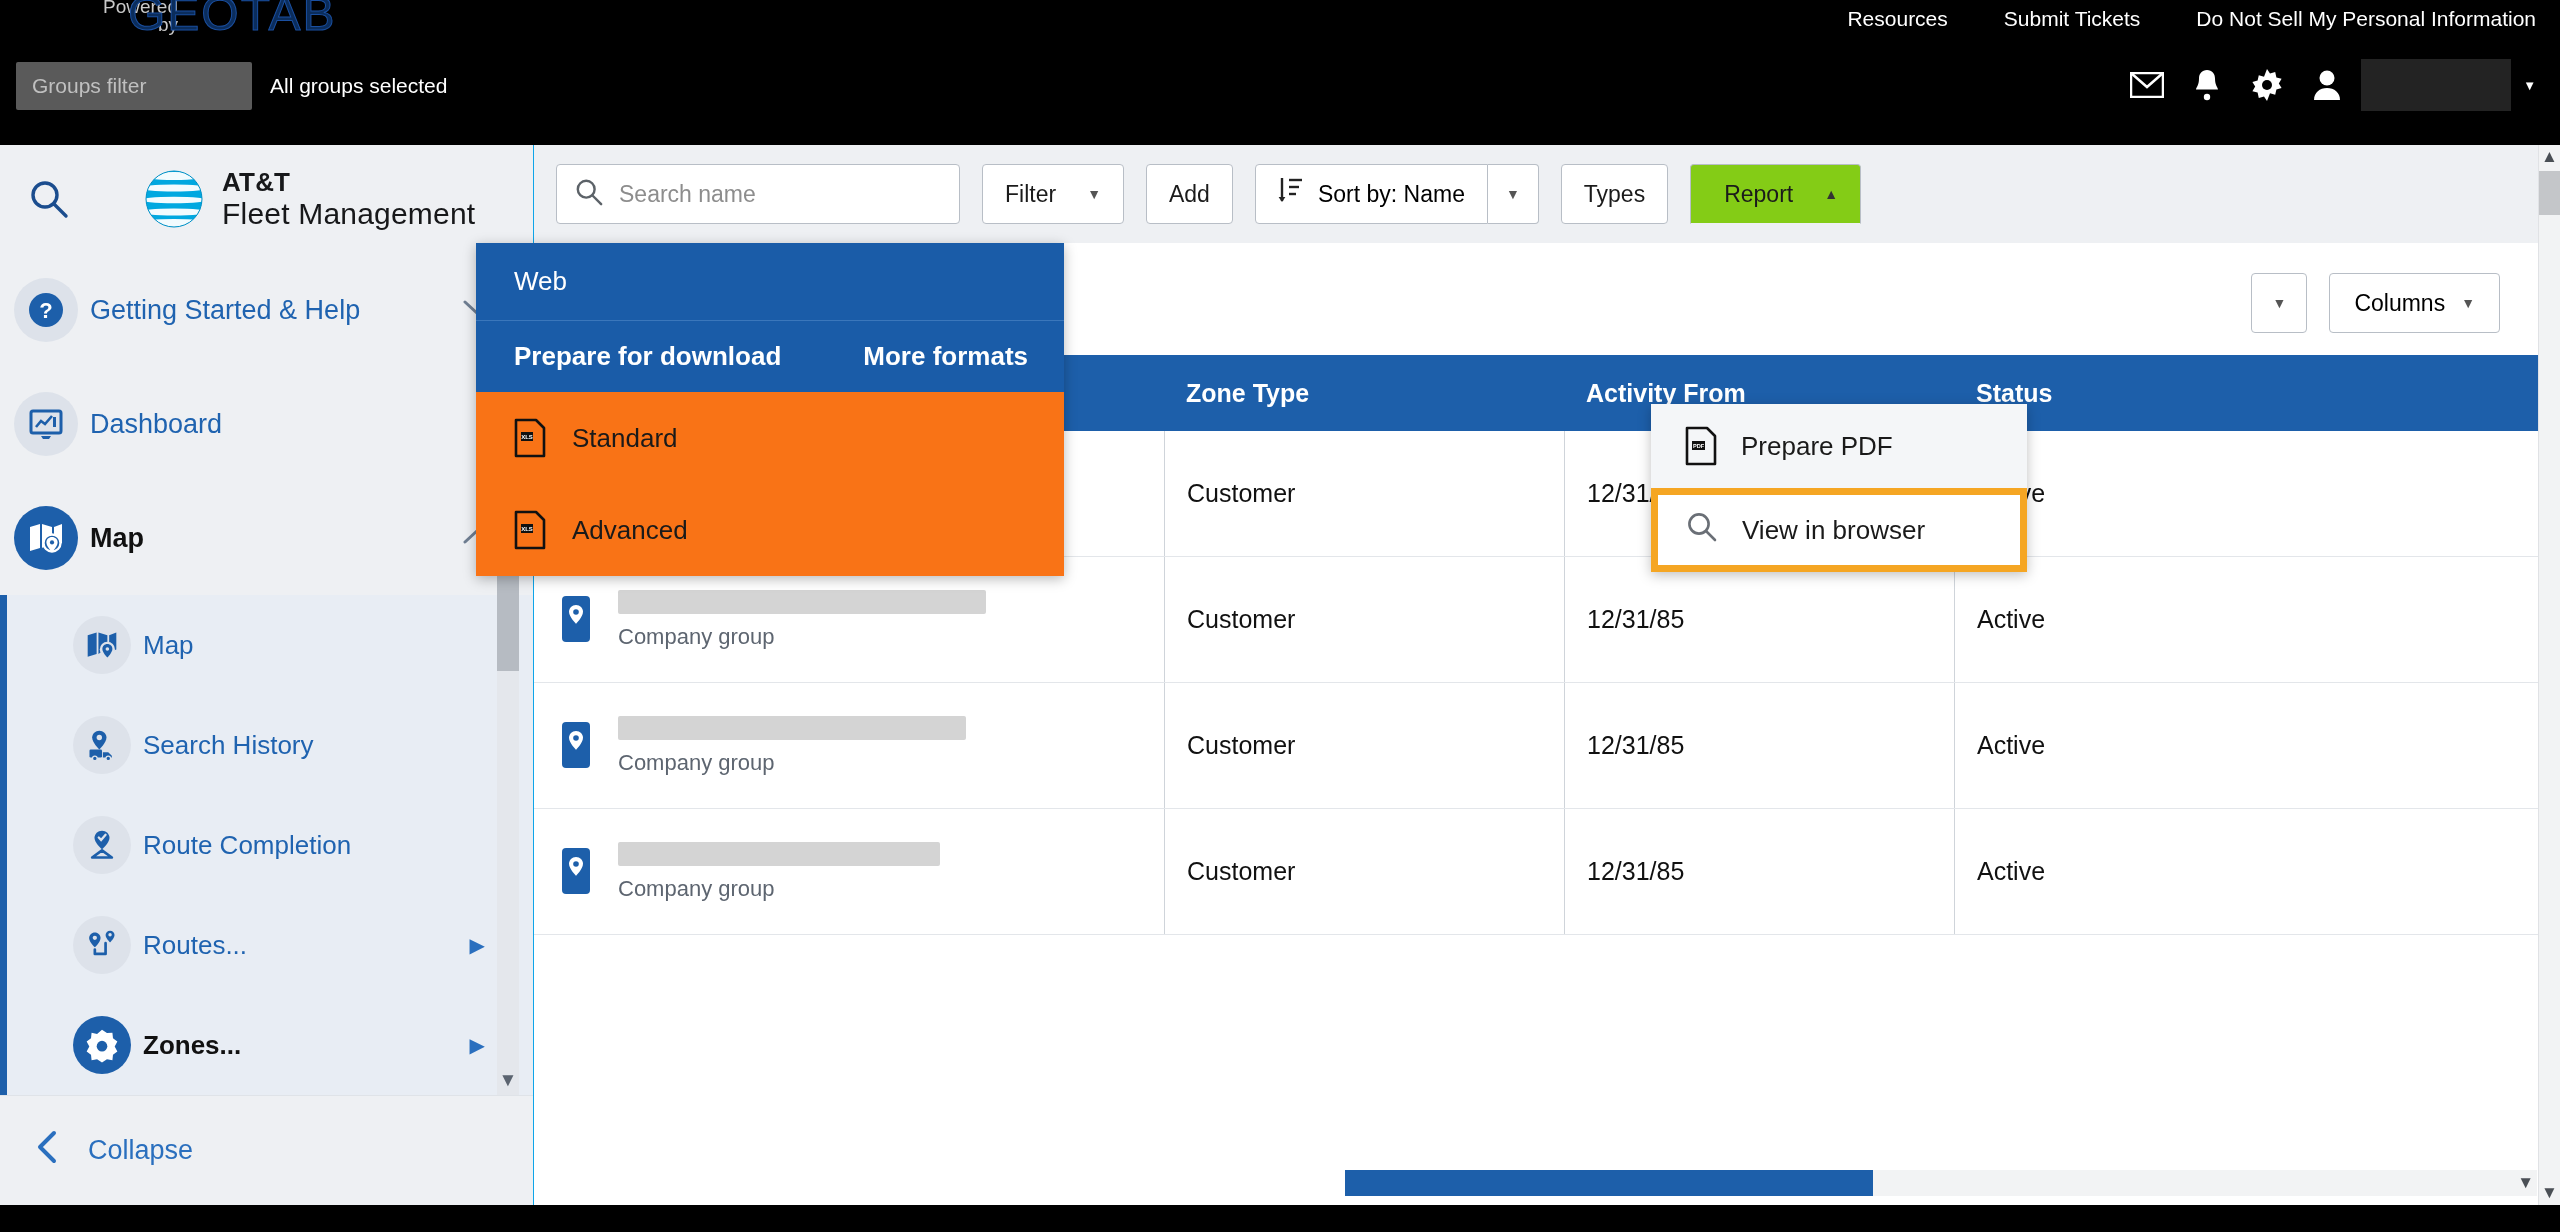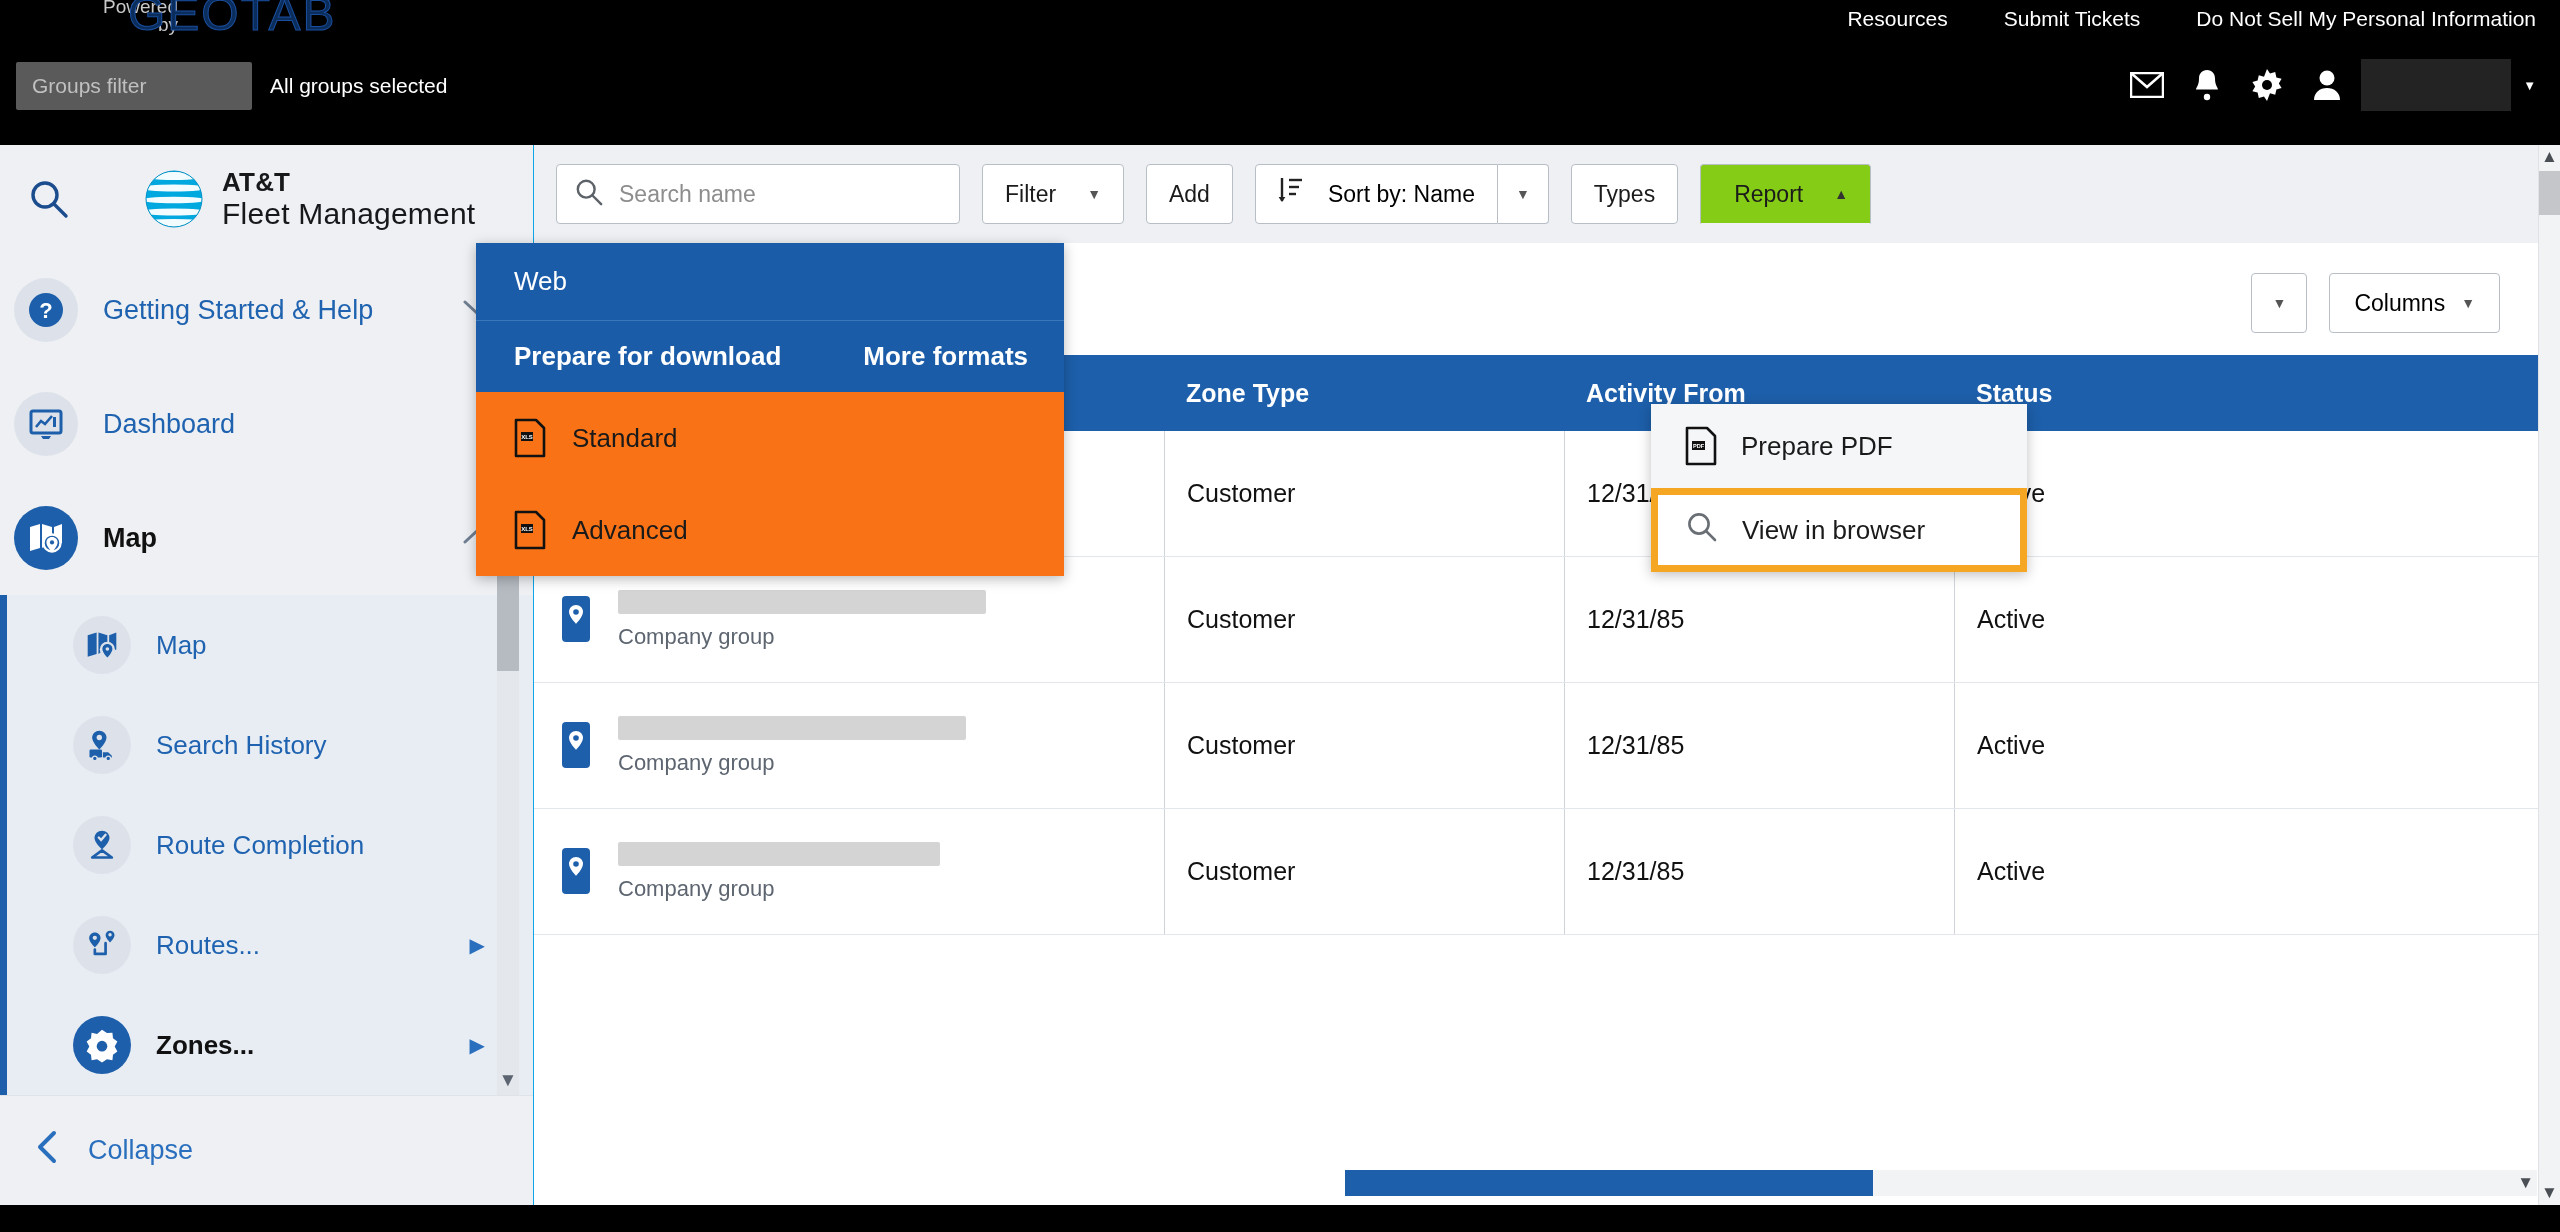--- a/index.html
+++ b/index.html
@@ -112,21 +112,21 @@
     display: flex; align-items: center; height: 114px;
     padding-left: 14px; cursor: pointer; position: relative;
   }
   .nav-item .bubble {
     width: 64px; height: 64px; border-radius: 50%;
     background: #dde2ea; display: flex; align-items: center;
     justify-content: center; flex: none; color: #1b5fae;
   }
   .nav-item .bubble.active { background: #1d5faa; color: #fff; }
   .nav-item .label {
-    margin-left: 25px; font-size: 27px; color: #1f63b0;
+    margin-left: 12px; font-size: 27px; color: #1f63b0;
   }
   .nav-item .label.bold { color: #111; font-weight: 700; }
   .nav-item .chev {
     position: absolute; right: 40px; color: #6f7e92; font-size: 22px;
   }
   .nav-item .arrow-right {
     position: absolute; right: 48px; color: #2a6fbe; font-size: 20px;
   }
   .subnav {
     background: #e8edf4; border-left: 7px solid #1d5faa;
@@ -184,21 +184,21 @@
     white-space: nowrap;
   }
   .tb-btn.active {
     background: #84cc16; border-color: #b8bec6;
     border-bottom-color: #eef0f3; border-radius: 4px 4px 0 0;
     position: relative; z-index: 60; padding-left: 33px;
   }
   .split { display: flex; margin-left: 22px; }
   .split .seg {
     height: 60px; background: #fff; border: 1px solid #b8bec6;
-    display: flex; align-items: center; gap: 24px; padding: 0 22px;
+    display: flex; align-items: center; gap: 14px; padding: 0 22px;
     font-size: 23px; cursor: pointer;
   }
   .split .seg:first-child { border-radius: 4px 0 0 4px; }
   .split .seg:last-child {
     border-radius: 0 4px 4px 0; border-left: none; padding: 0 18px;
   }
   .caret-down { font-size: 14px; color: #555; }
   .caret-up { font-size: 14px; color: #333; }
 
   

